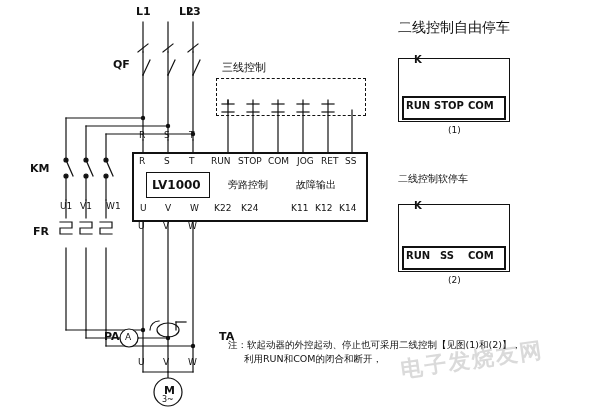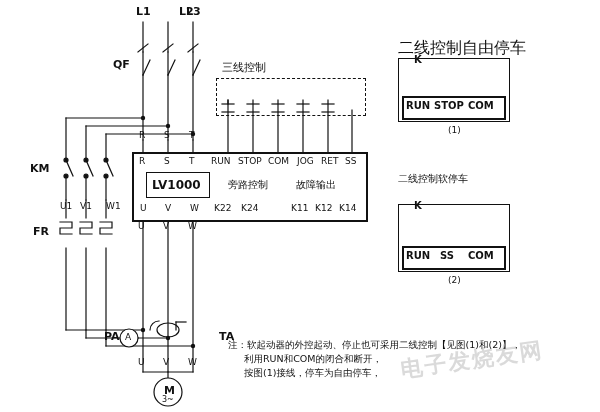--- a/index.html
+++ b/index.html
@@ -208,36 +208,35 @@
   <div class="lbl sm" style="left:214px;top:204px;">K22</div>
   <div class="lbl sm" style="left:241px;top:204px;">K24</div>
   <div class="lbl sm" style="left:291px;top:204px;">K11</div>
   <div class="lbl sm" style="left:315px;top:204px;">K12</div>
   <div class="lbl sm" style="left:339px;top:204px;">K14</div>
 
   <div class="lbl sm" style="left:138px;top:222px;">U</div>
   <div class="lbl sm" style="left:163px;top:222px;">V</div>
   <div class="lbl sm" style="left:188px;top:222px;">W</div>
 
-  <div class="lbl" style="left:398px;top:40px;font-size:16px;">二线控制自由停车</div>
+  <div class="lbl" style="left:398px;top:20px;font-size:14px;">二线控制自由停车</div>
   <div class="thin" style="left:398px;top:58px;width:110px;height:62px;"></div>
   <div class="box" style="left:402px;top:96px;width:100px;height:20px;"></div>
   <div class="lbl b" style="left:414px;top:55px;font-size:10px;">K</div>
   <div class="lbl b" style="left:406px;top:101px;font-size:10px;">RUN</div>
   <div class="lbl b" style="left:434px;top:101px;font-size:10px;">STOP</div>
   <div class="lbl b" style="left:468px;top:101px;font-size:10px;">COM</div>
   <div class="lbl" style="left:448px;top:126px;font-size:9px;">(1)</div>
 
   <div class="lbl" style="left:398px;top:174px;font-size:10px;">二线控制软停车</div>
   <div class="thin" style="left:398px;top:204px;width:110px;height:66px;"></div>
   <div class="box" style="left:402px;top:246px;width:100px;height:20px;"></div>
   <div class="lbl b" style="left:414px;top:201px;font-size:10px;">K</div>
   <div class="lbl b" style="left:406px;top:251px;font-size:10px;">RUN</div>
   <div class="lbl b" style="left:440px;top:251px;font-size:10px;">SS</div>
   <div class="lbl b" style="left:468px;top:251px;font-size:10px;">COM</div>
   <div class="lbl" style="left:448px;top:276px;font-size:9px;">(2)</div>
 
   <div class="note" style="left:228px;top:338px;">注：软起动器的外控起动、停止也可采用二线控制【见图(1)和(2)】，</div>
   <div class="note" style="left:244px;top:352px;">利用RUN和COM的闭合和断开，</div>
-  <div class="note" style="left:244px;top:366px;">按图(1)接线，停车为自由停车，</div>
 
   <div class="wm">电子发烧友网</div>
 </div>
 
 </body></html>

